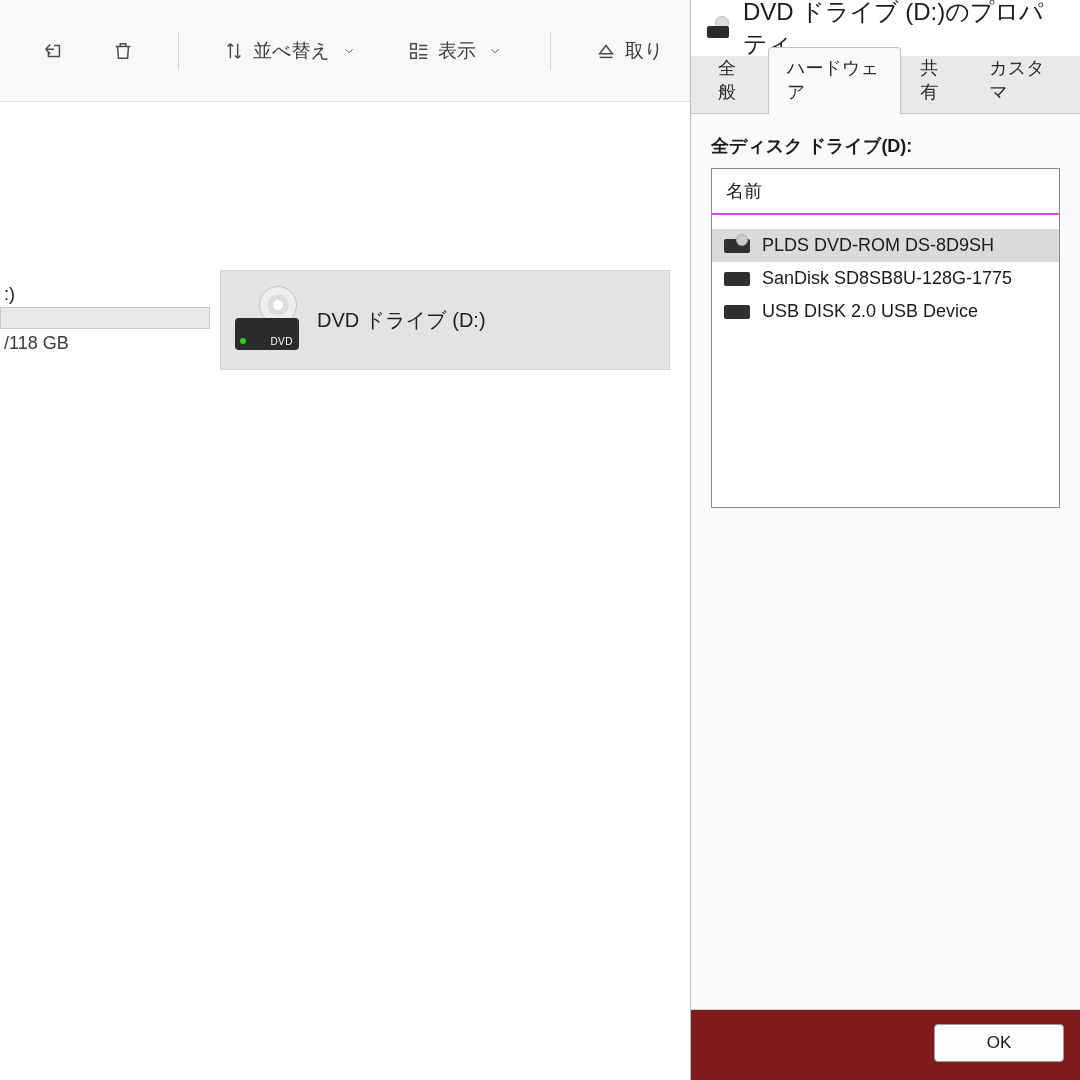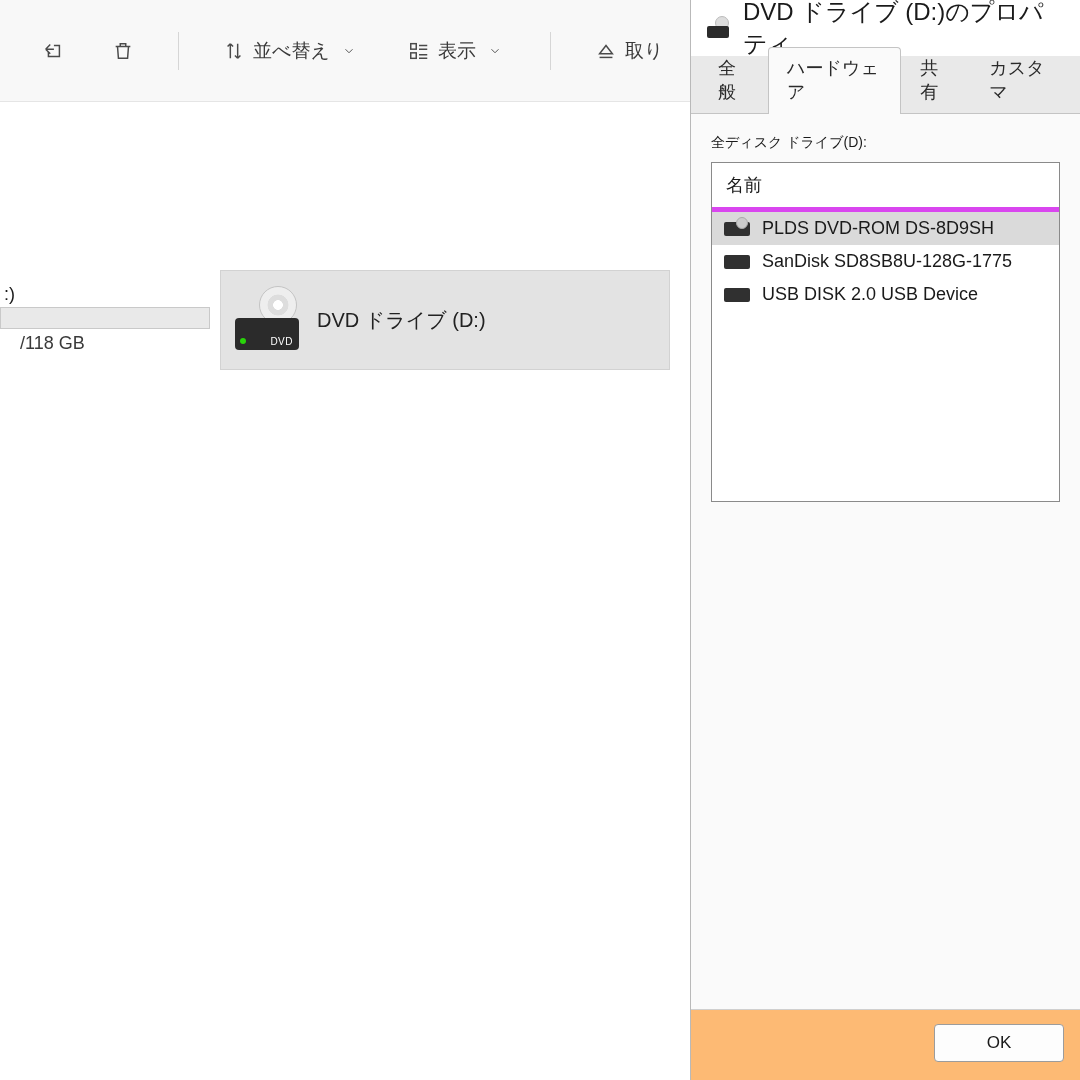--- a/index.html
+++ b/index.html
@@ -65,21 +65,21 @@
     border: 1px solid #c9c9c9;
     position: relative;
     margin-bottom: 4px;
   }
   .drive-c .bar .fill {
     position: absolute; left:0; top:0; bottom:0;
     width: 72%;
     background: #3a86ff;
     opacity: 0;
   }
-  .drive-c .cap { padding-left: 20px; color: #3a3a3a; }
+  .drive-c .cap { padding-left: 4px; color: #3a3a3a; }
 
   .dvd-tile {
     position: absolute;
     left: 220px;
     top: 168px;
     width: 450px;
     height: 100px;
     background: #e3e3e3;
     display: flex;
     align-items: center;
@@ -171,41 +171,41 @@
   }
 
   .dlg-body {
     flex: 1;
     background: #fafafa;
     padding: 20px 20px 16px 20px;
     display: flex;
     flex-direction: column;
   }
 
-  .field-label { font-size: 14px; margin-bottom: 10px; }
+  .field-label { font-size: 18px; margin-bottom: 10px; font-weight: bold; }
 
   .listbox {
     background: #fff;
     border: 1px solid #8a8a8a;
     height: 340px;
     overflow: hidden;
   }
   .lb-header {
     padding: 10px 14px;
-    border-bottom: 5px solid #d946ef;
+    border-bottom: 2px solid #d946ef;
     font-size: 18px;
   }
   .lb-row {
     display: flex;
     align-items: center;
     gap: 12px;
     padding: 6px 12px;
     font-size: 18px;
   }
-  .lb-row.selected { background: #dadada; }
+  .lb-row.selected { background: #dadada; margin-top: 14px; }
   .dev-icon {
     width: 26px; height: 14px;
     background: #303030;
     border-radius: 2px;
     position: relative;
   }
   .dev-icon.disc::after{
     content:""; position:absolute; right:2px; top:-5px;
     width:10px; height:10px; border-radius:50%;
     background:#ccc; border:1px solid #aaa;
@@ -228,21 +228,21 @@
   }
   .prop-row {
     display: flex;
     font-size: 18px;
     margin: 10px 0 14px 0;
   }
   .prop-row .k { width: 150px; color:#333; }
   .prop-row .v { flex:1; color:#222; white-space: nowrap; overflow:hidden; }
 
   .dlg-buttons {
-    background: #fdba74;
+    background: #7f1d1d;
     border-top: 1px solid #cfcfcf;
     padding: 14px 16px 18px 16px;
     display: flex;
     justify-content: flex-end;
   }
   .win-btn {
     min-width: 130px;
     padding: 8px 24px;
     font-size: 17px;
     background: #fdfdfd;

